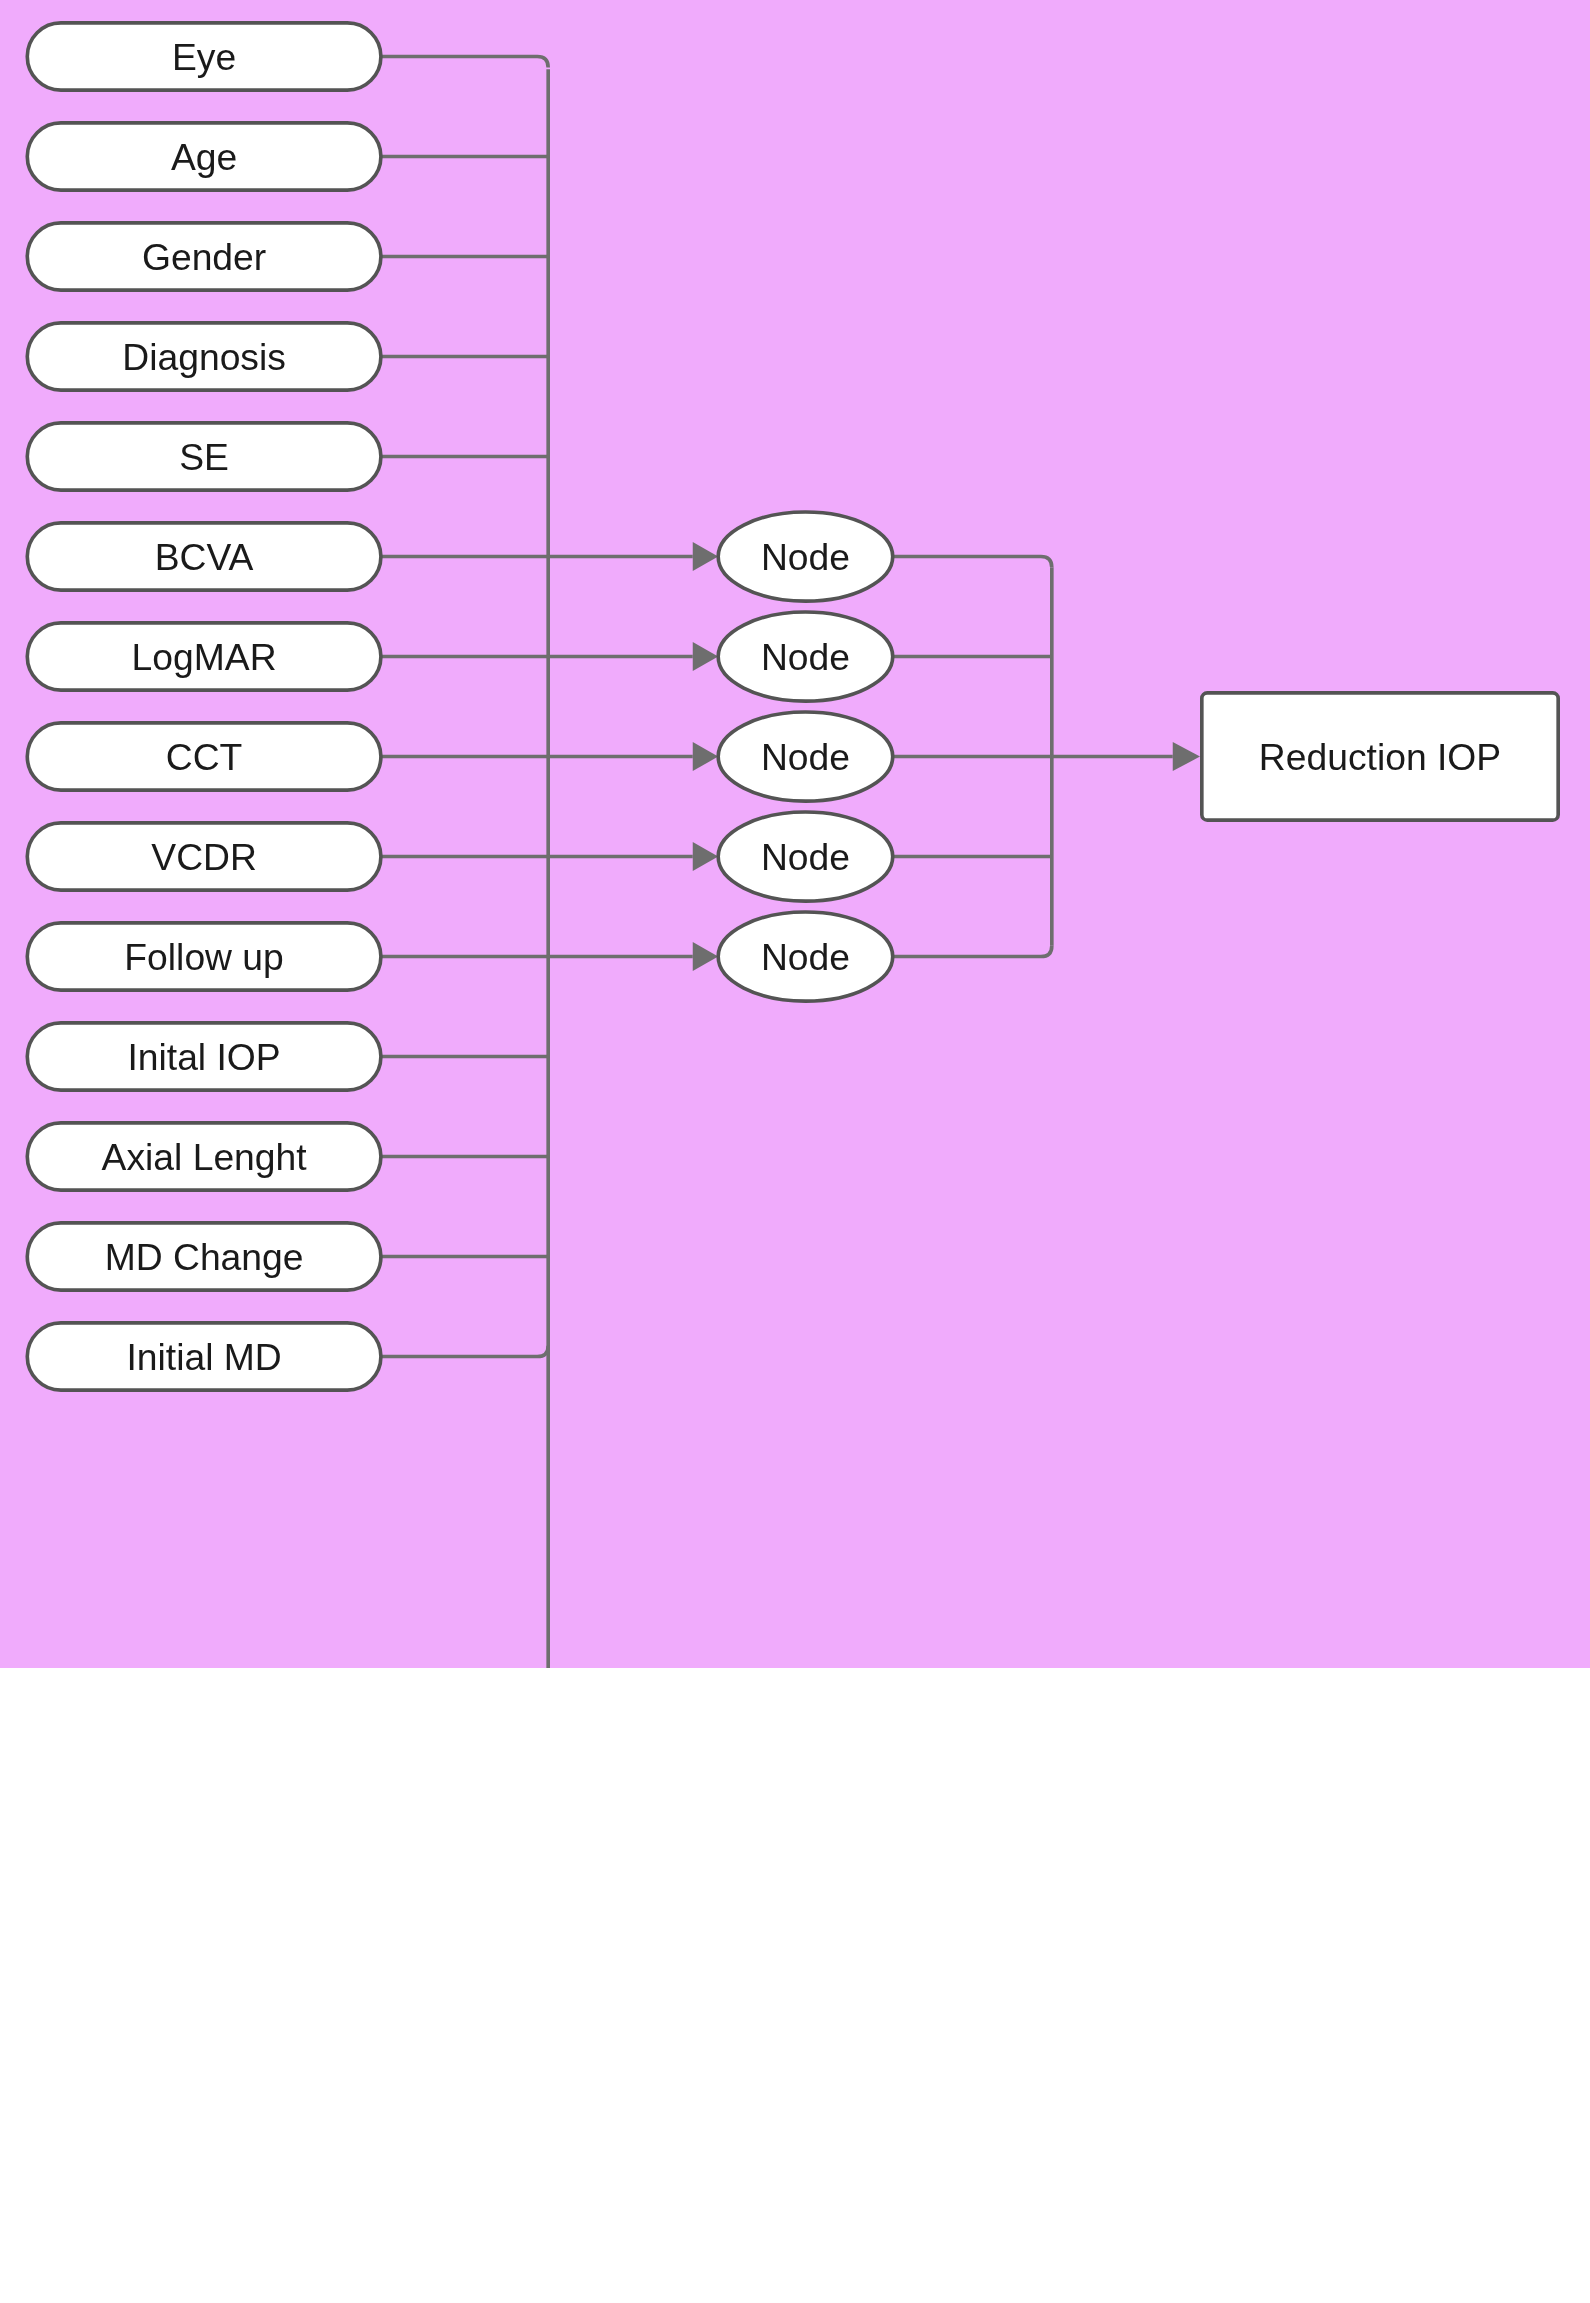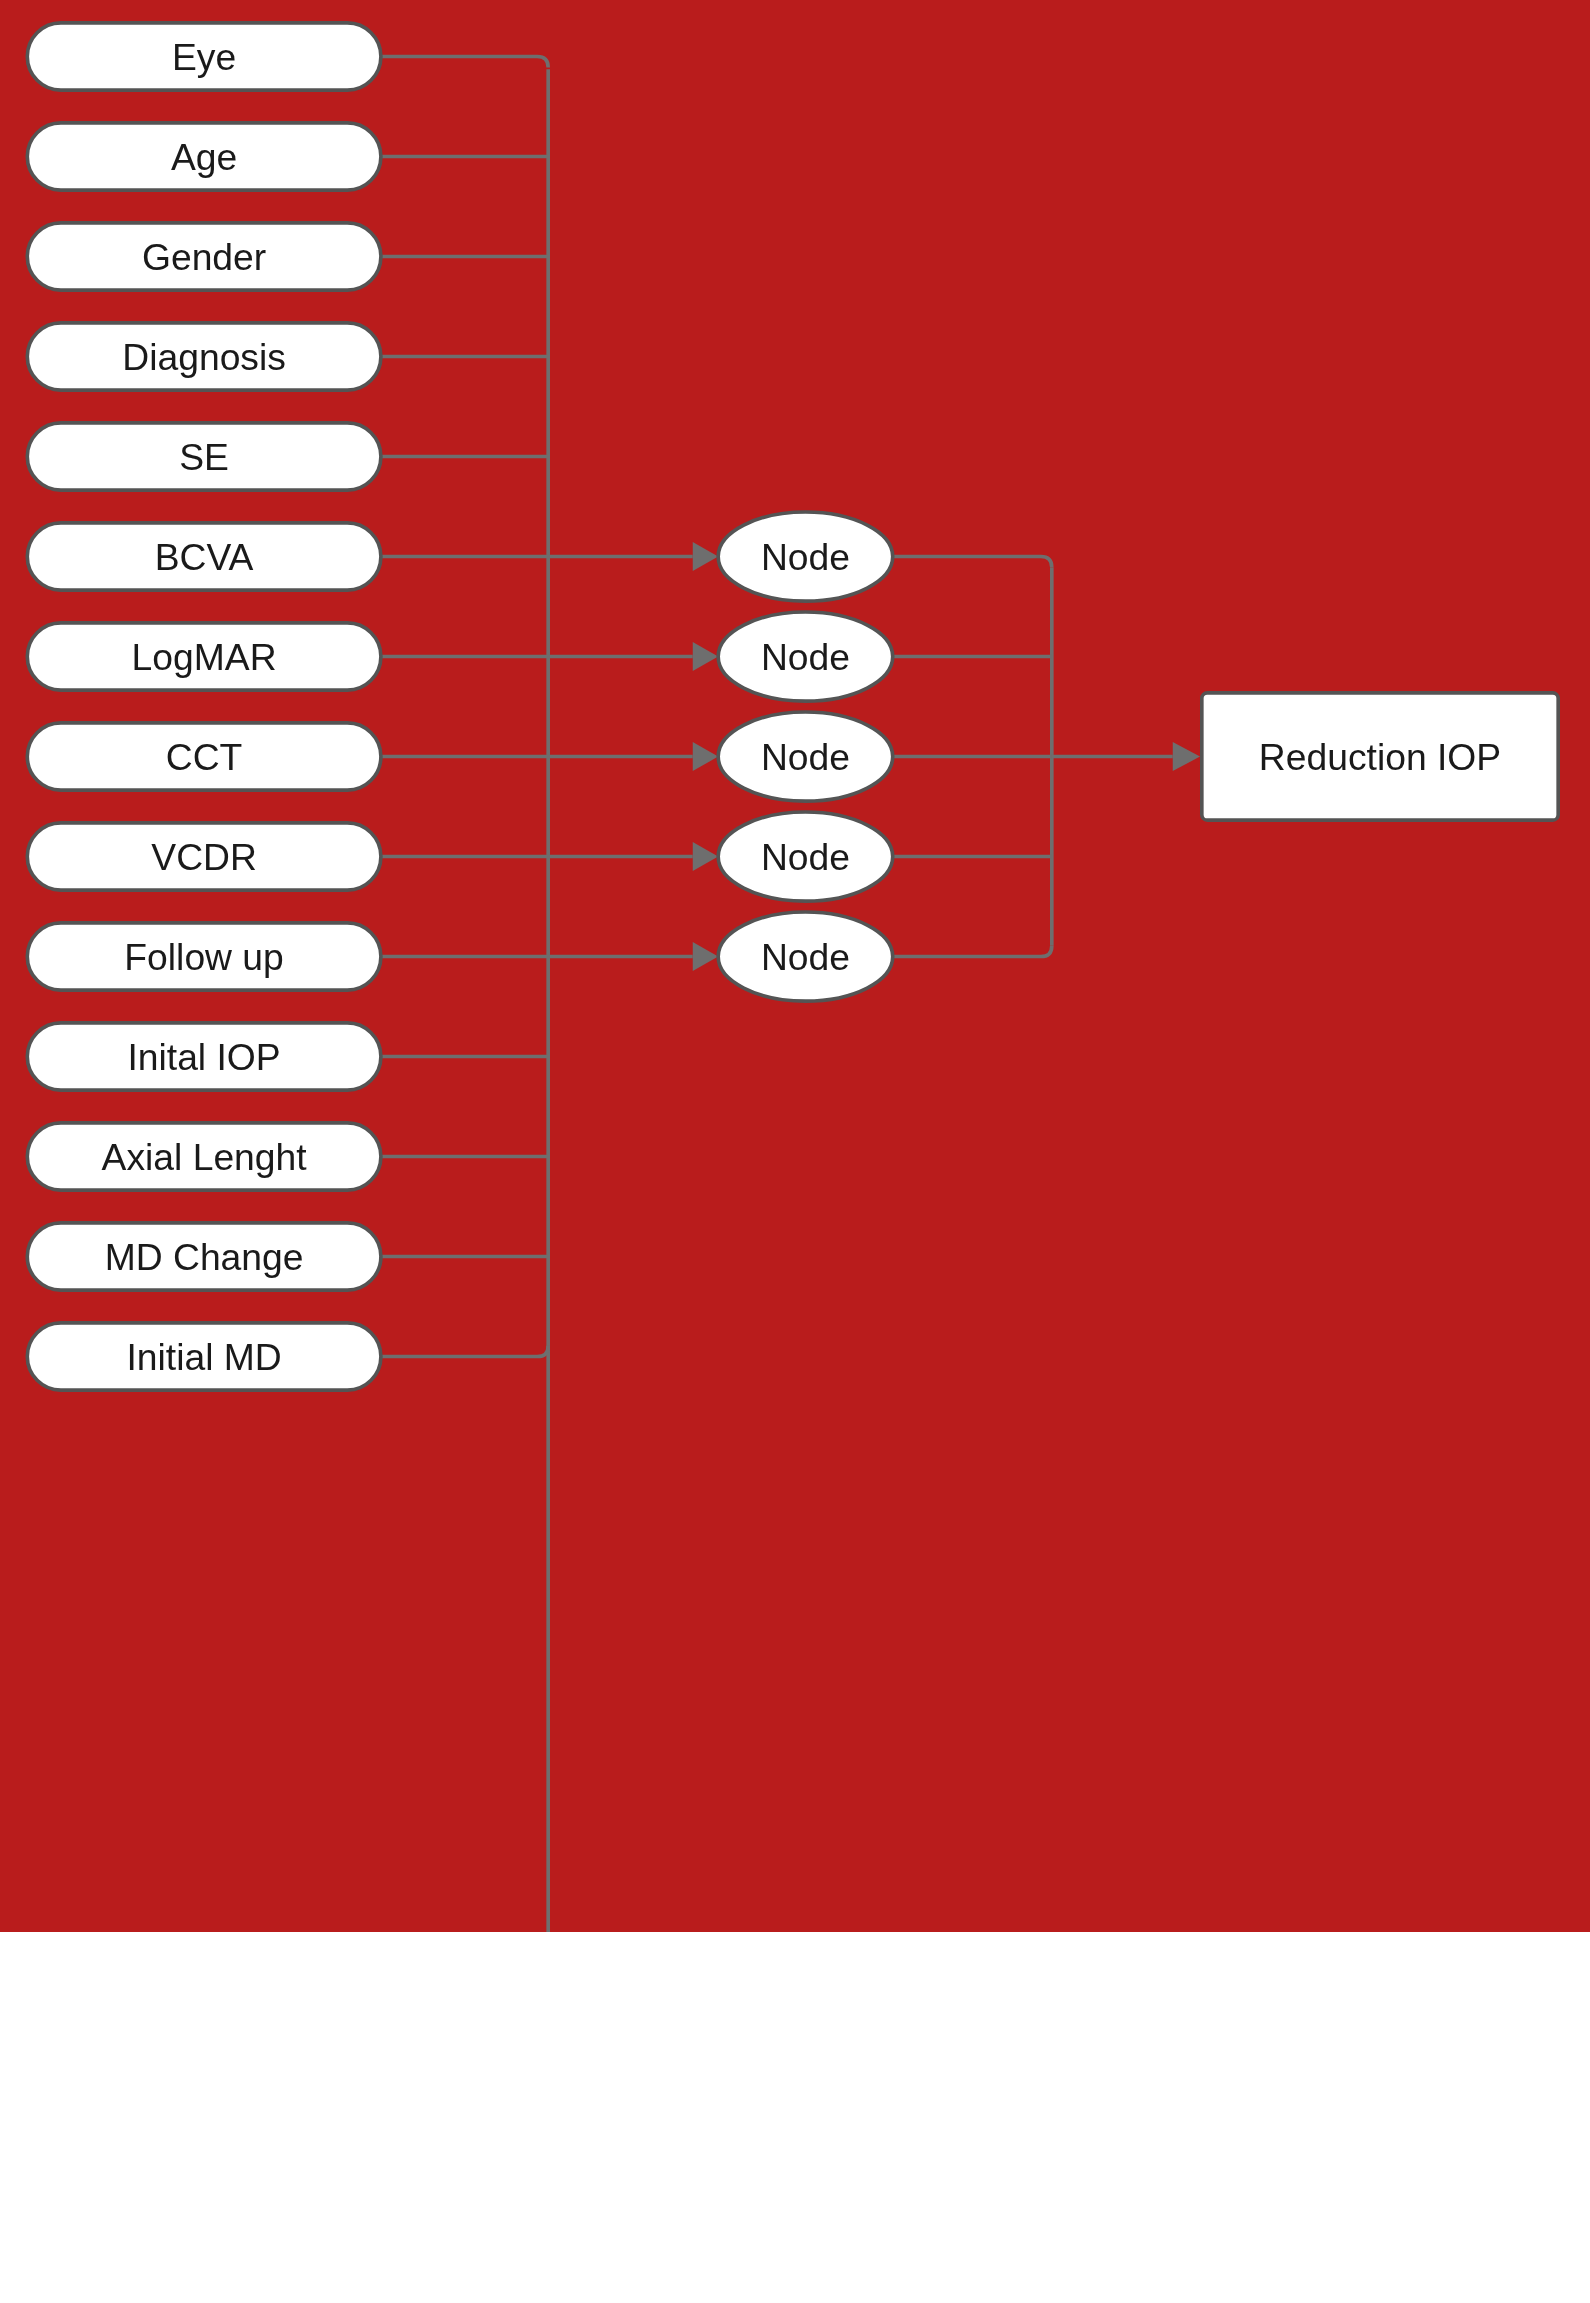--- a/index.html
+++ b/index.html
@@ -6,22 +6,22 @@
     margin: 0;
     padding: 0;
     background: #ffffff;
   }
   body {
     font-family: "Liberation Sans", sans-serif;
   }
   #diagram-canvas {
     position: relative;
     width: 1590px;
-    height: 1932px;
-    background: #b91c1c;
+    height: 1668px;
+    background: #f0abfc;
     overflow: hidden;
   }
   svg.flow {
     position: absolute;
     left: 0;
     top: 0;
     width: 1590px;
     height: 2304px;
     display: block;
   }

